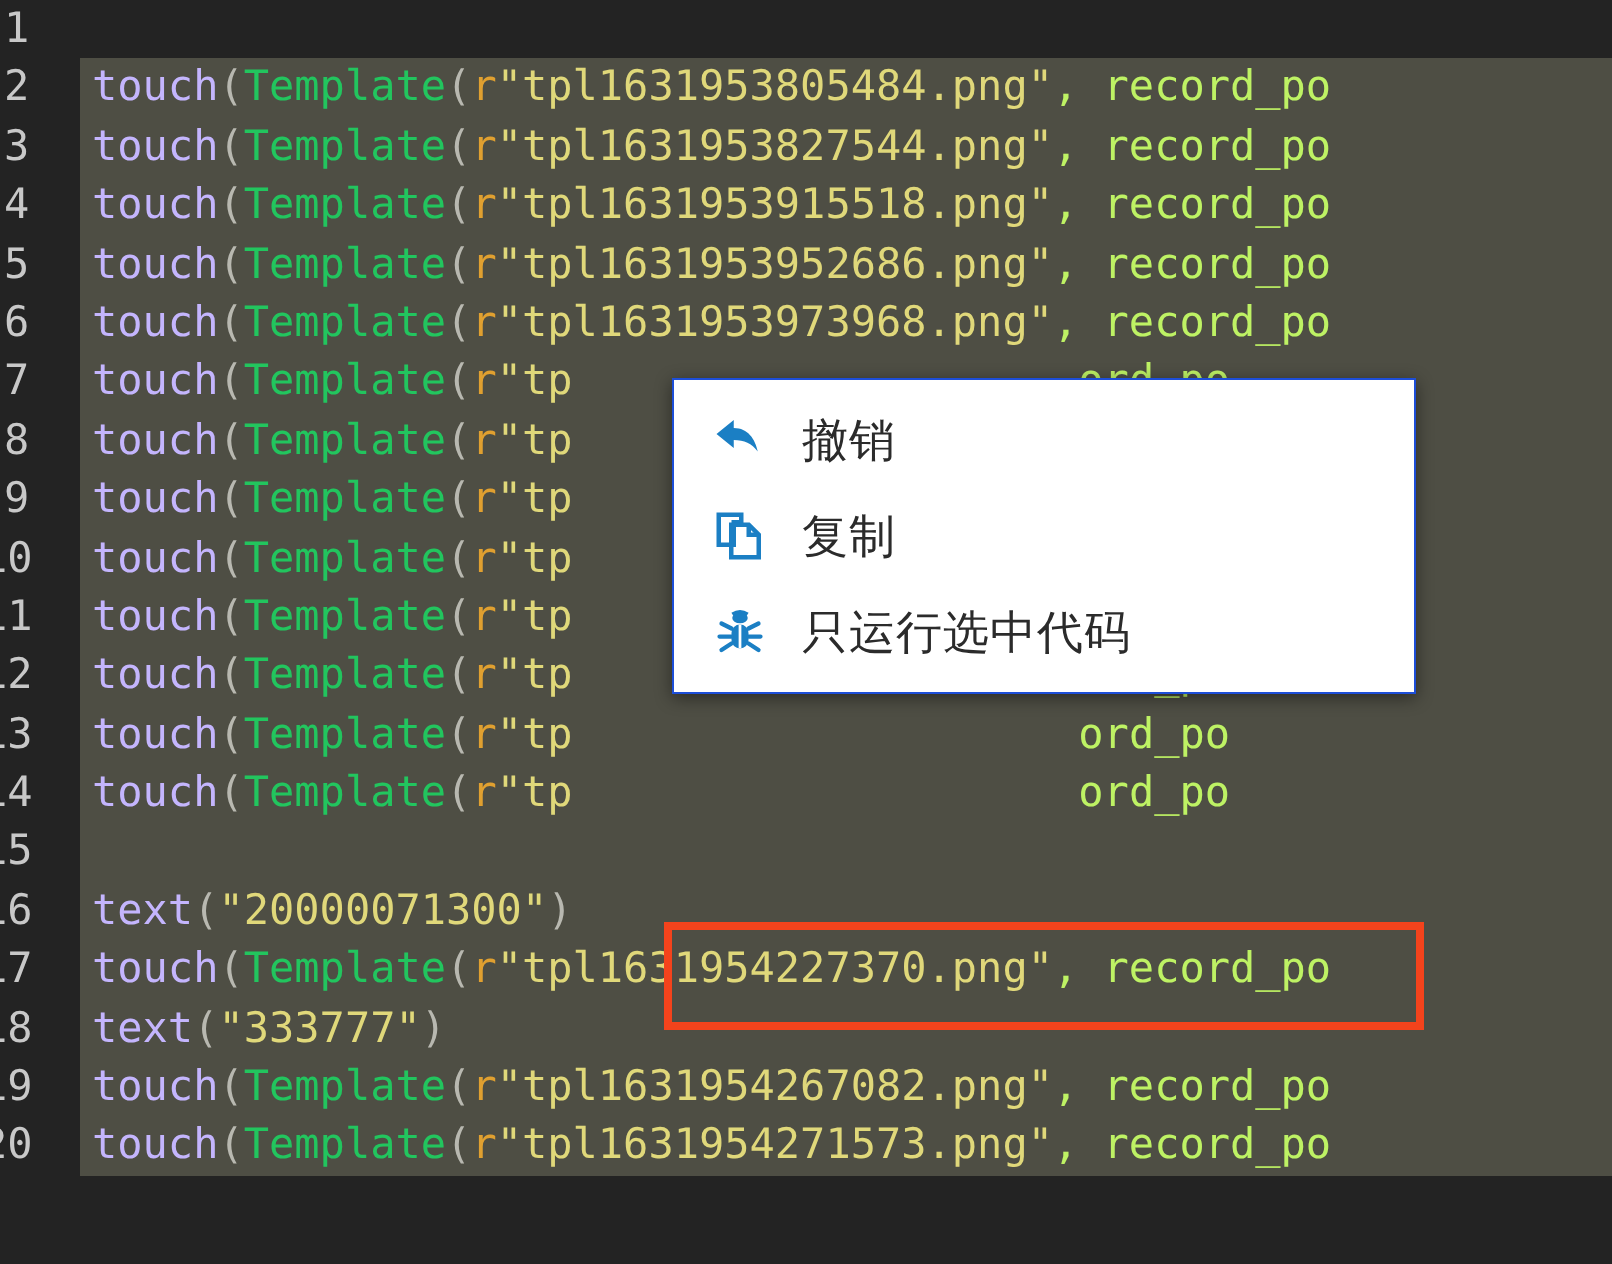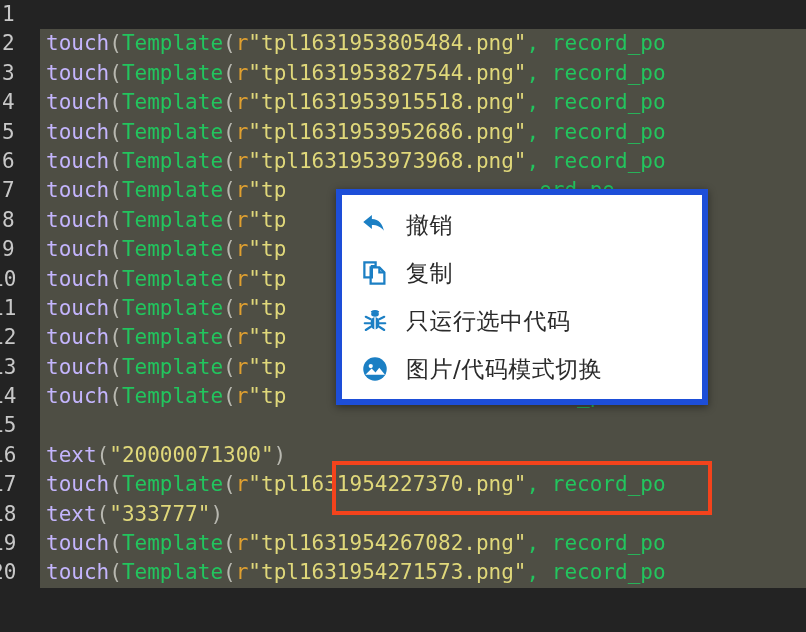--- a/index.html
+++ b/index.html
@@ -81,31 +81,31 @@
   }
   .code-text.nosel {
     background: #232323;
     width: 766px;
   }
 
   .tok-fn   { color: #c4b5fd; }
   .tok-cls  { color: #22c55e; }
   .tok-str  { color: #e0d87a; }
   .tok-pre  { color: #e0a030; }
-  .tok-plain{ color: #22c55e; }
+  .tok-plain{ color: #bef264; }
   .tok-punc { color: #b8b8b0; }
 
   
   .ctx-menu {
     position: absolute;
     left: 336px;
     top: 189px;
     width: 372px;
     background: #ffffff;
-    border: 6px solid #1d4ed8;
+    border: 1px solid #1d4ed8;
     box-shadow: 0 2px 8px rgba(0,0,0,0.45);
     z-index: 20;
     padding: 6px 0 6px 0;
     box-sizing: border-box;
     font-family: "DejaVu Sans", "Liberation Sans", sans-serif;
   }
   .ctx-item {
     display: flex;
     align-items: center;
     height: 48px;
@@ -256,27 +256,17 @@
         <path d="M9 5 q3 -2 6 0" fill="none" stroke="#1b7fc4" stroke-width="1.6"></path>
         <ellipse cx="12" cy="6.4" rx="3.1" ry="2.1" fill="#1b7fc4"></ellipse>
         <rect x="8.6" y="9" width="6.8" height="9.6" rx="3.4" fill="#1b7fc4"></rect>
         <path d="M8.6 10.6 L4.6 8.6 M8.6 13.8 L3.8 13.8 M8.6 16.6 L4.6 19.2
                  M15.4 10.6 L19.4 8.6 M15.4 13.8 L20.2 13.8 M15.4 16.6 L19.4 19.2" stroke="#1b7fc4" stroke-width="1.7" fill="none" stroke-linecap="round"></path>
         <path d="M12 9 v9.6" stroke="#fff" stroke-width="1.1"></path>
           </svg>
         </span>
         <span class="ctx-label">只运行选中代码</span>
       </div>
-      <div class="ctx-item">
-        <span class="ctx-icon">
-          <svg width="30" height="30" viewBox="0 0 24 24">
-        <circle cx="12" cy="12" r="9.4" fill="#1b7fc4"></circle>
-        <circle cx="8.6" cy="9.6" r="1.7" fill="#fff"></circle>
-        <path d="M4.3 16.6 L9.3 11.6 L12.4 14.7 L15.4 11.0 L20.0 16.6 z" fill="#fff"></path>
-          </svg>
-        </span>
-        <span class="ctx-label">图片/代码模式切换</span>
-      </div>
     </div>
 
   <div class="red-box"></div>
 
 </div>
 
 </body></html>

